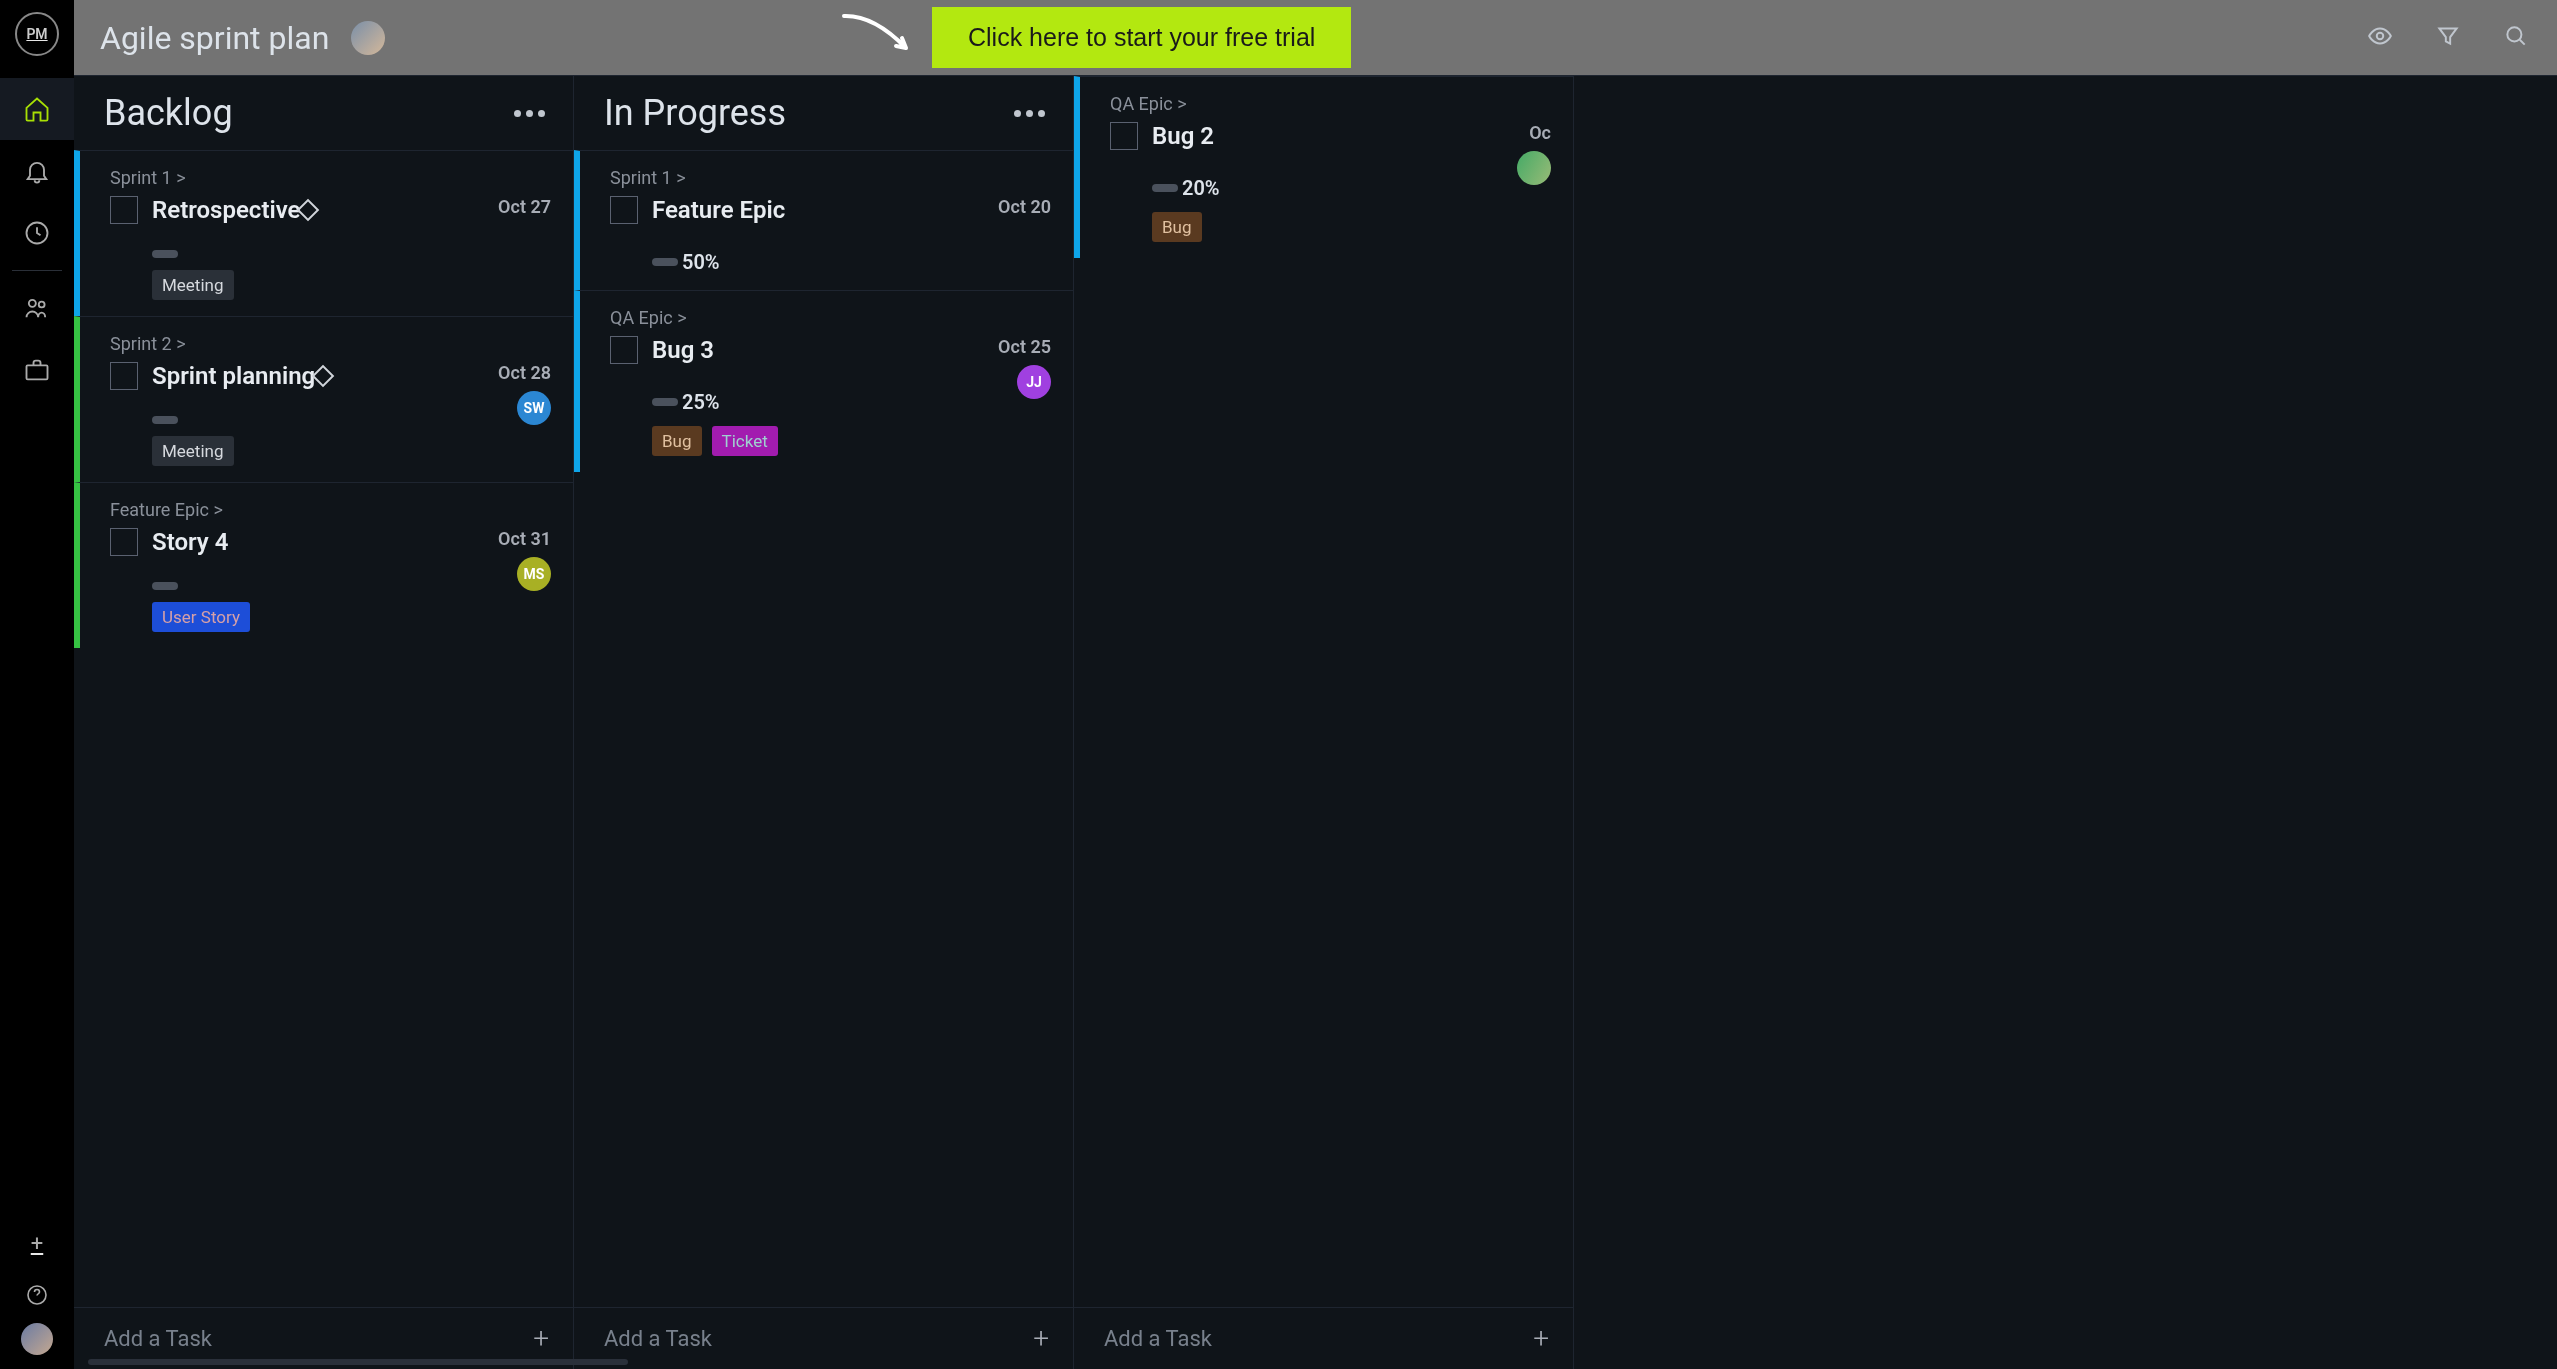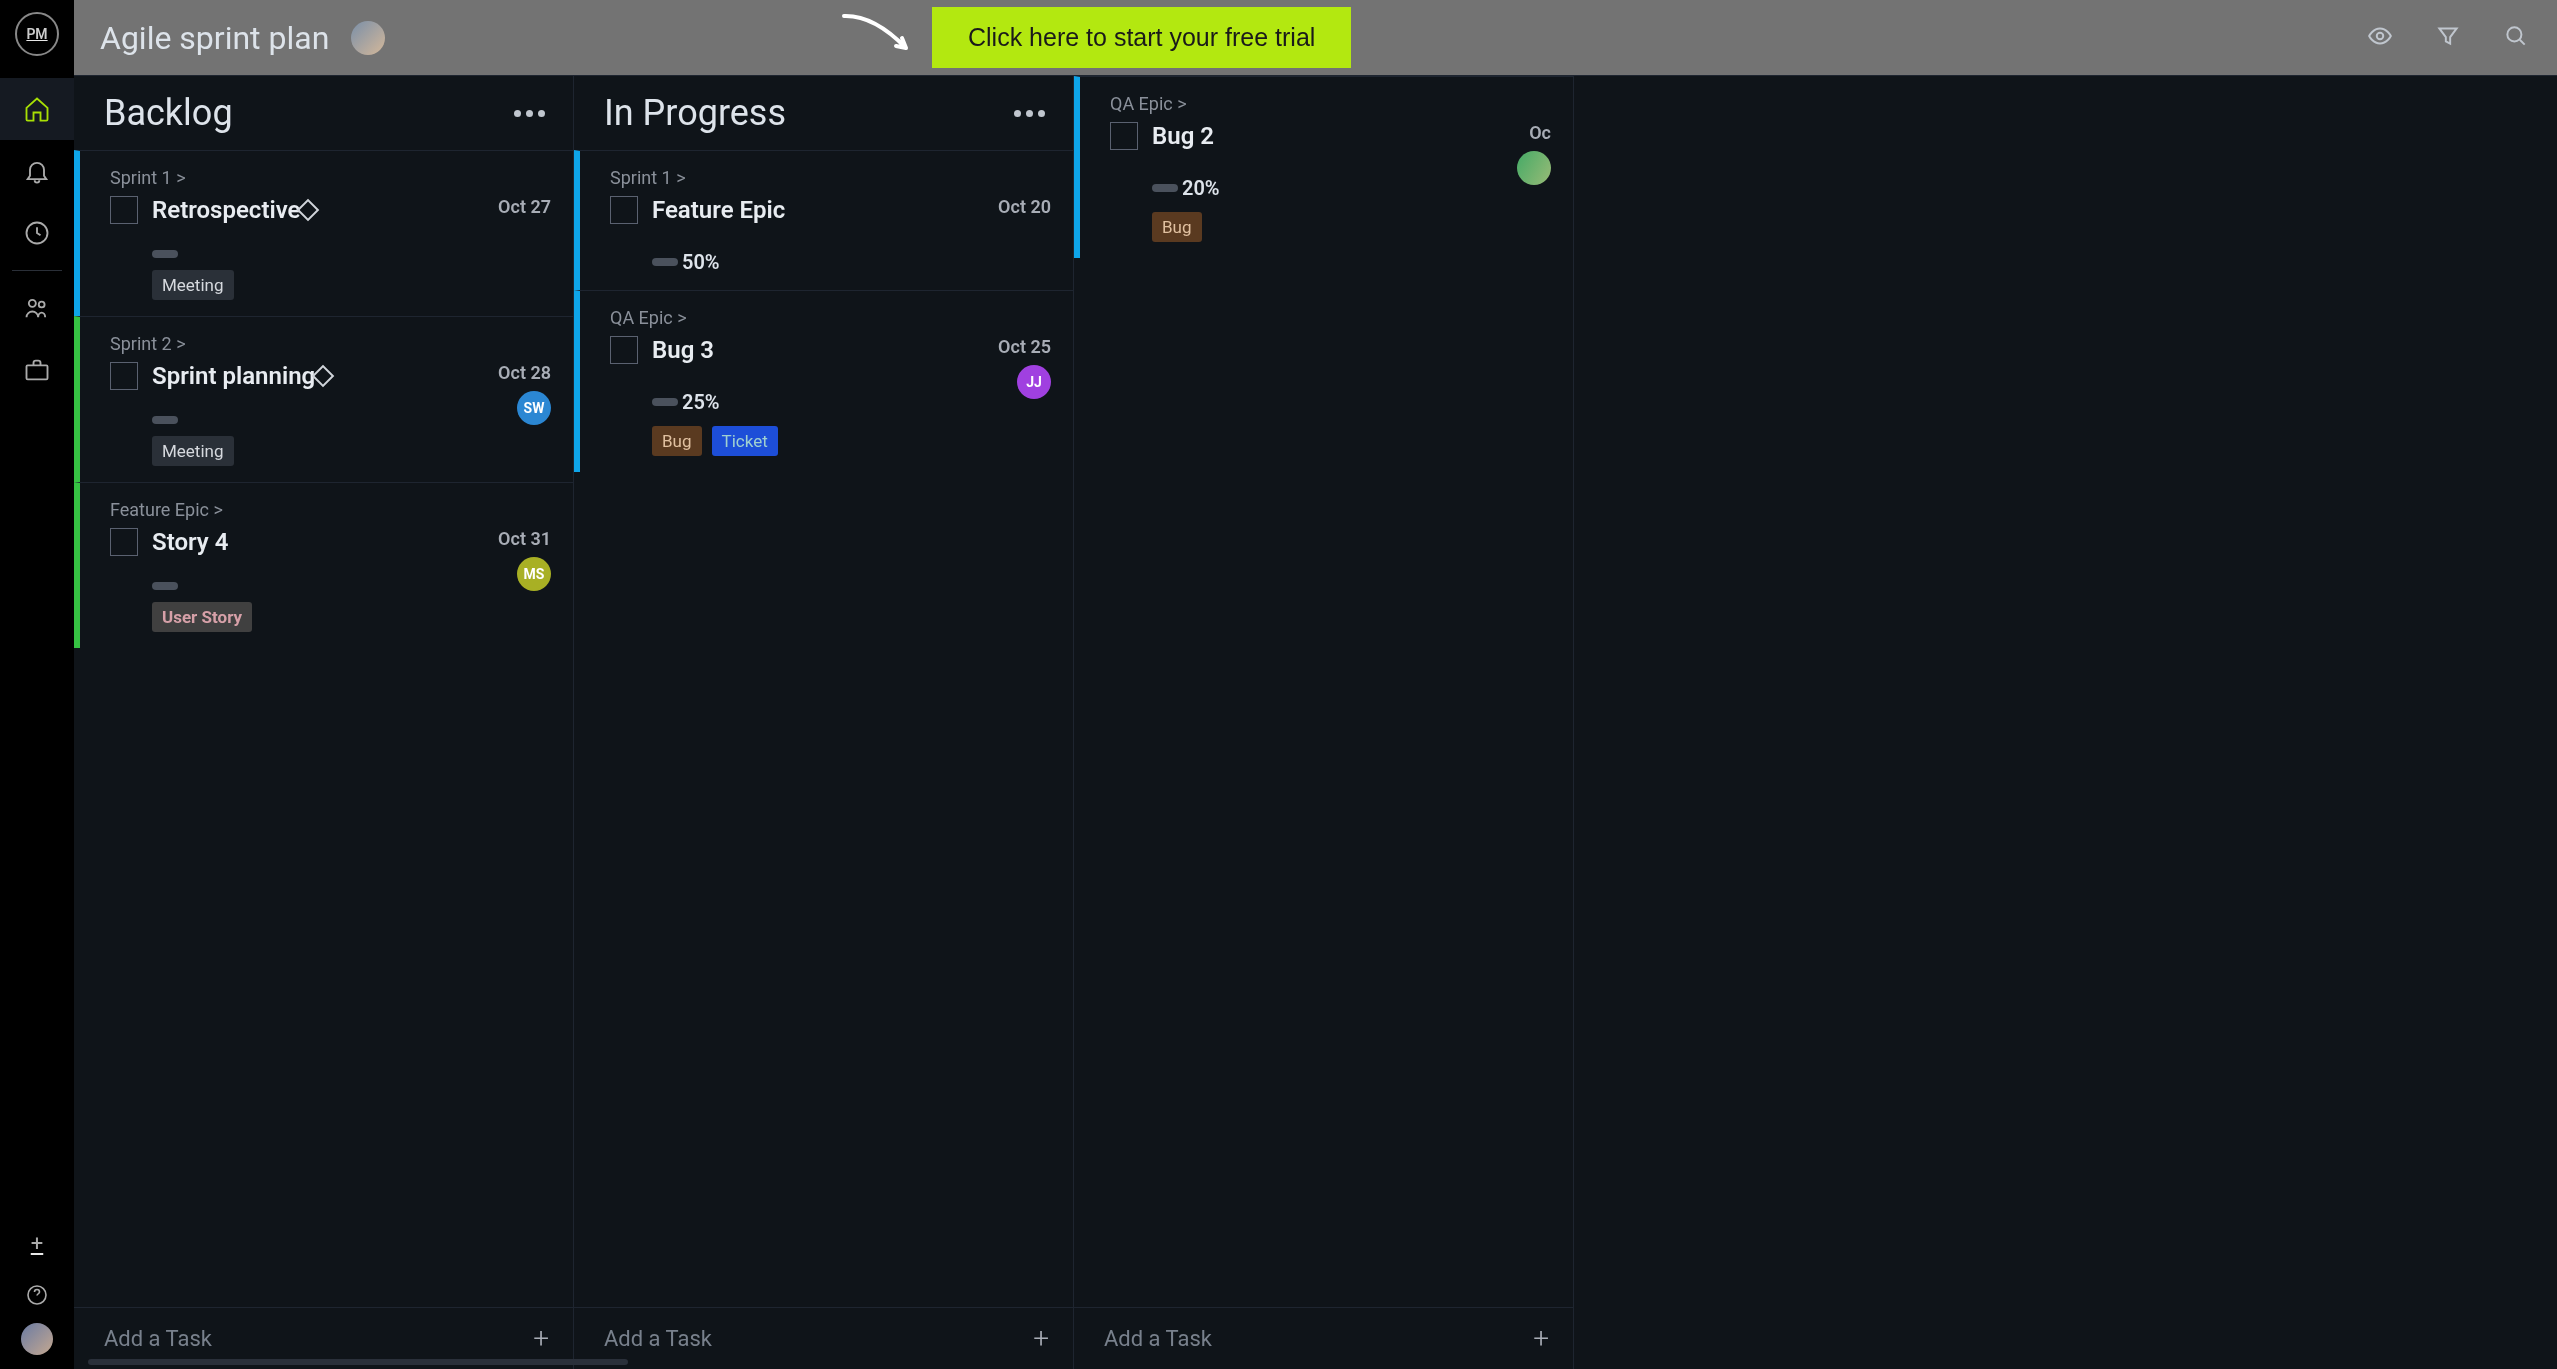--- a/index.html
+++ b/index.html
@@ -259,23 +259,23 @@
       gap: 10px;
       margin-top: 12px;
     }
     .tag {
       font-size: 17px;
       padding: 5px 10px;
       border-radius: 3px;
       color: #d6d9de;
     }
     .tag-meeting { background: #2a3038; }
-    .tag-userstory { background: #404040; color: #d6a0a8; font-weight: bold; }
+    .tag-userstory { background: #1d4ed8; color: #d6a0a8; }
     .tag-bug { background: #5a3a20; color: #e0c0a0; }
-    .tag-ticket { background: #1d4ed8; color: #a0d0d0; }
+    .tag-ticket { background: #a21caf; color: #a0d0d0; }
 
     .add-task {
       border-top: 1px solid #1e2530;
       height: 62px;
       display: flex;
       align-items: center;
       justify-content: space-between;
       padding: 0 24px 0 30px;
       cursor: pointer;
     }

